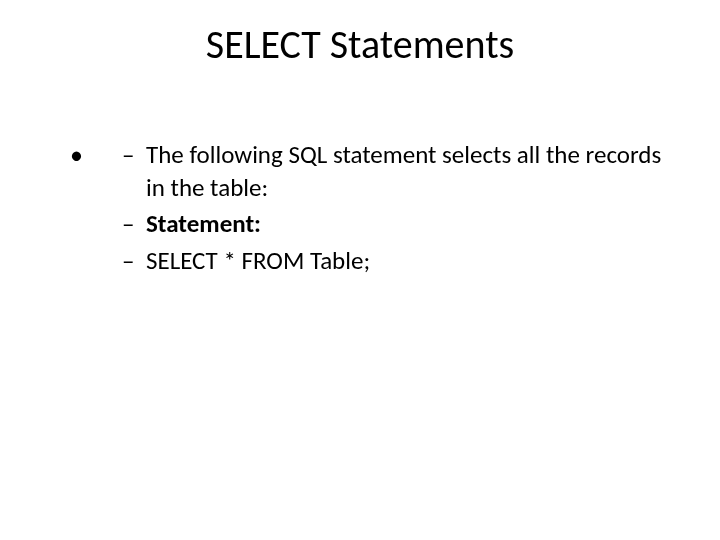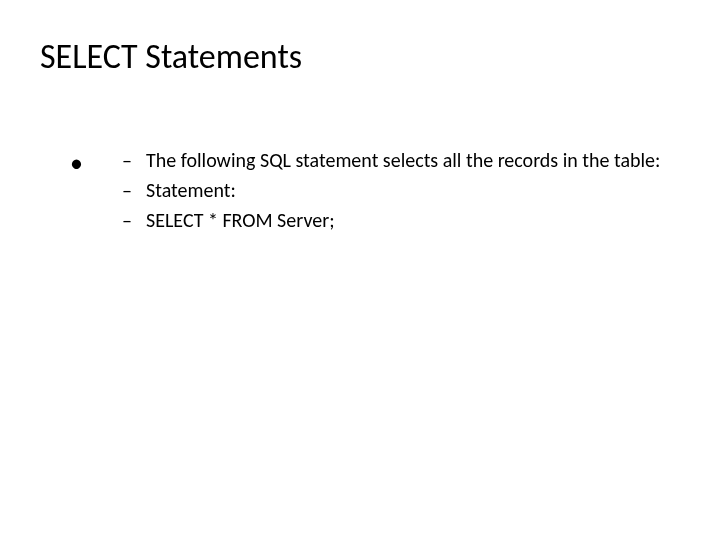--- a/index.html
+++ b/index.html
@@ -9,23 +9,24 @@
     }
     body {
       width: 720px;
       height: 540px;
       background: #fff;
       font-family: Calibri, "Segoe UI", Arial, sans-serif;
       color: #000;
       padding: 20px 40px 40px 40px;
     }
     .title {
-      font-size: 34px;
+      text-align: center;
+      font-size: 40px;
       font-weight: 400;
-      margin-top: 16px;
+      margin-top: 0;
       margin-bottom: 70px;
     }
     .level1 {
       list-style: none;
       padding-left: 30px;
     }
     .level1 > li {
       position: relative;
       padding-left: 28px;
       font-size: 27px;
@@ -40,47 +41,47 @@
       font-size: 26px;
     }
     .level2 {
       list-style: none;
       padding-left: 24px;
       margin-top: 18px;
     }
     .level2 > li {
       position: relative;
       padding-left: 24px;
-      font-size: 20px;
+      font-size: 25px;
       line-height: 1.3;
       margin-bottom: 4px;
     }
     .level2 > li::before {
       content: "–";
       position: absolute;
       left: 0;
       top: 0;
     }
     .bold {
-      font-weight: 400;
+      font-weight: 700;
       margin-top: 13px;
     }
   </style>
 </head>
 <body>
 
 <h1 class="title">SELECT Statements</h1>
 
 <ul class="level1">
   <li>
     <ul class="level2">
       <li>
         <span>The following SQL statement selects all the records in the table:</span>
       </li>
       <li>
         <span class="bold">Statement:</span>
       </li>
       <li>
-        <span>SELECT * FROM Server;</span>
+        <span>SELECT * FROM Table;</span>
       </li>
     </ul>
   </li>
 </ul>
 
 </body></html>

